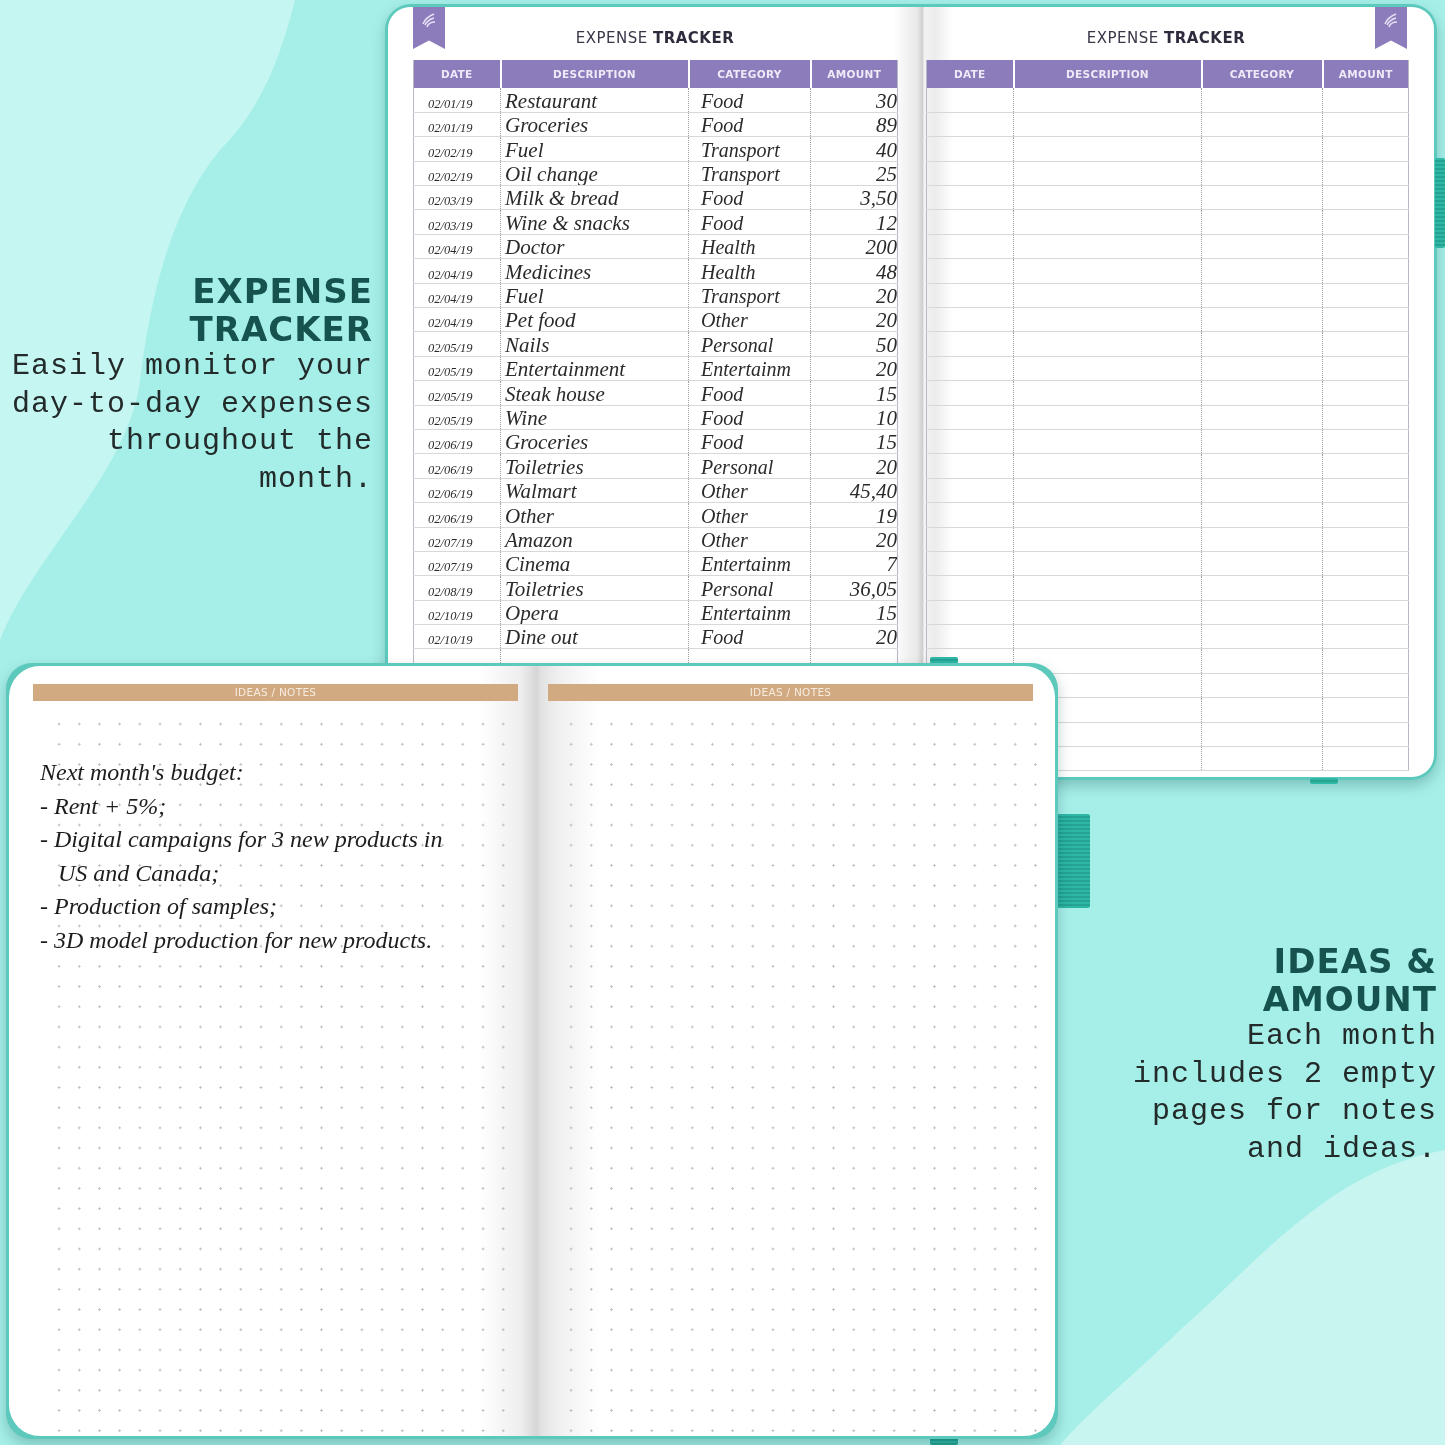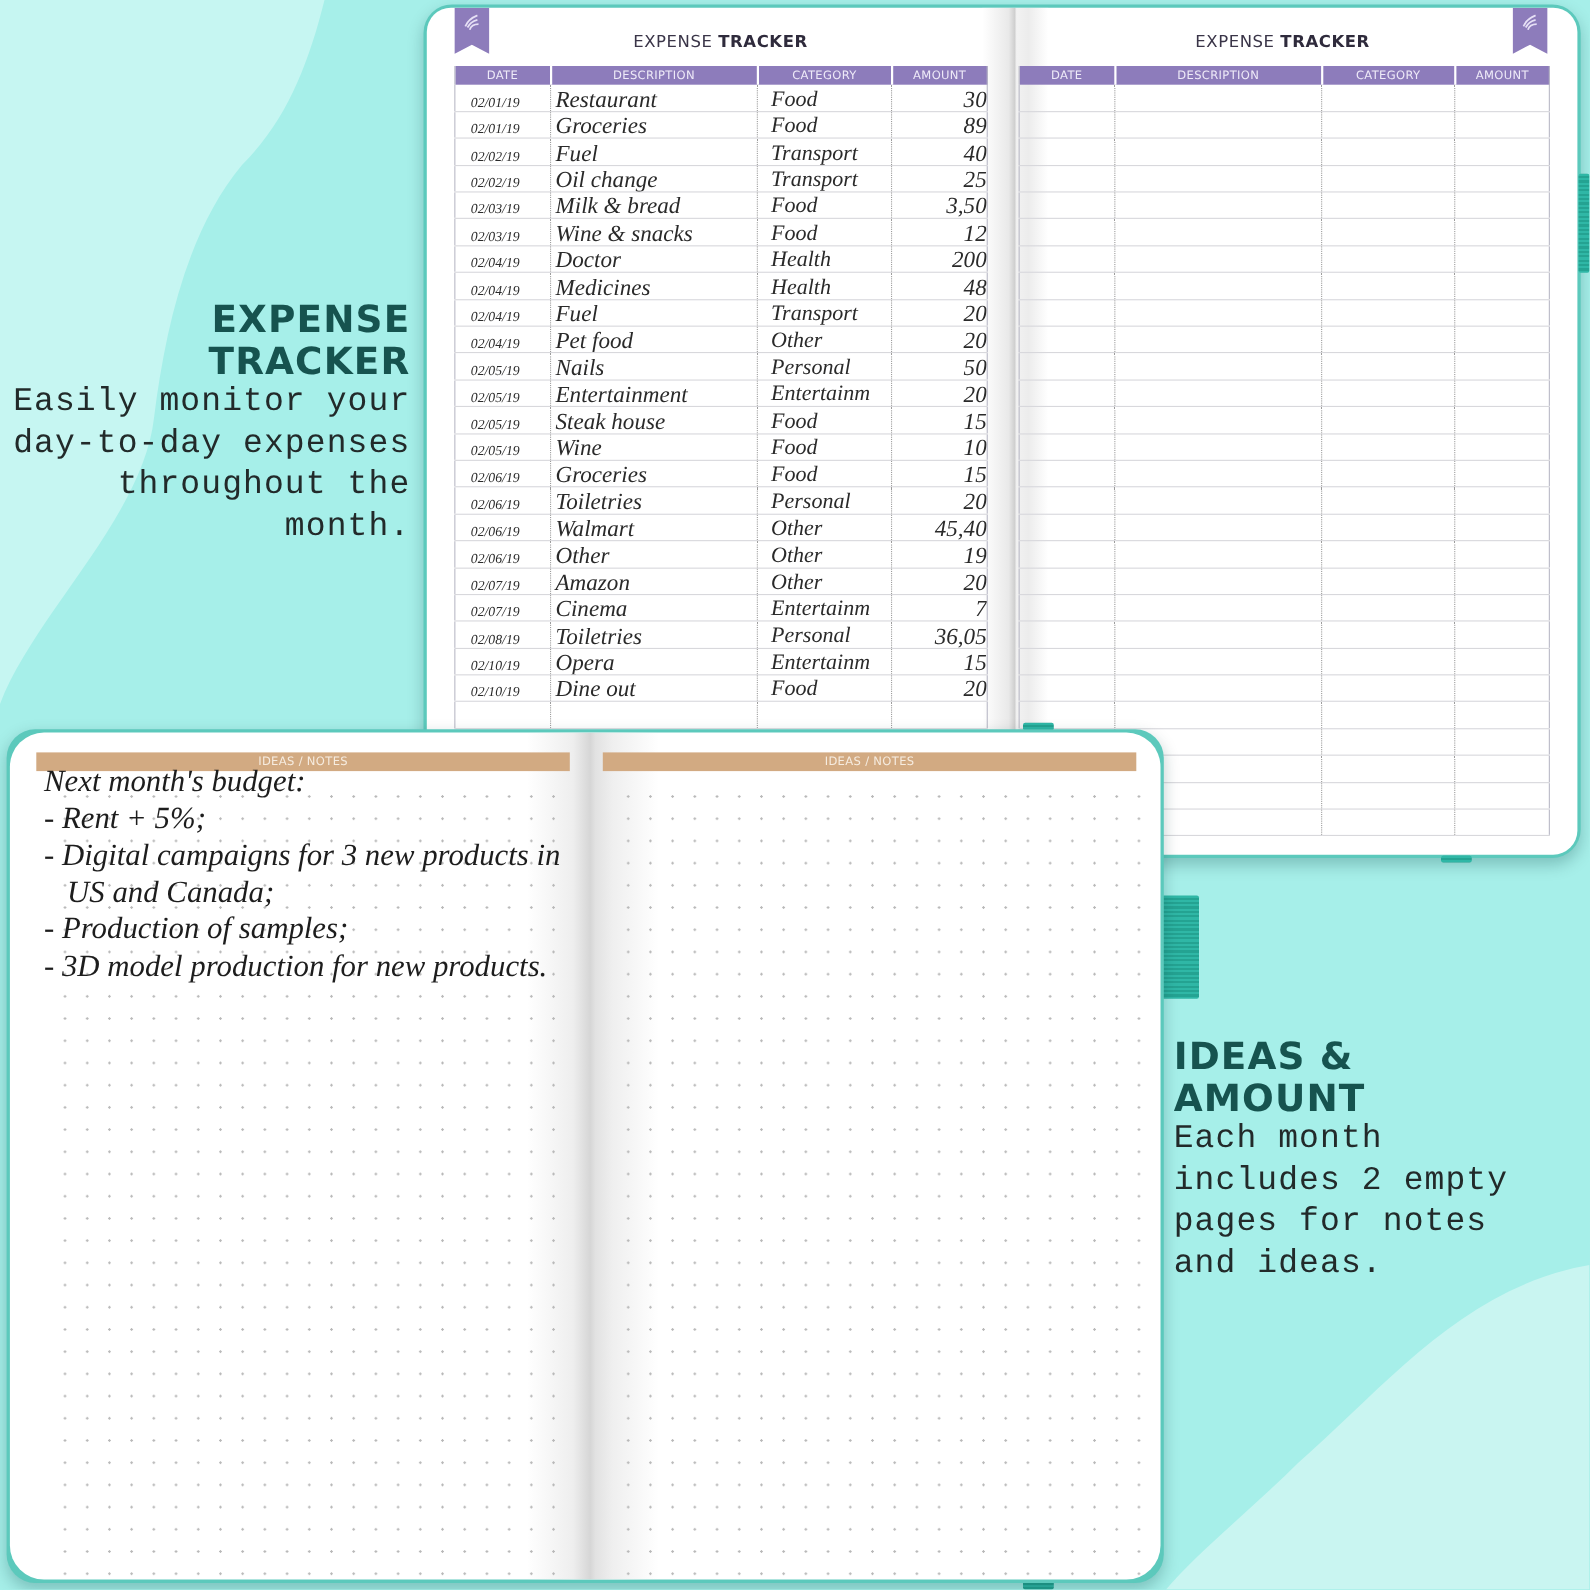--- a/index.html
+++ b/index.html
@@ -3,53 +3,53 @@
 <meta charset="utf-8">
 <style>
   *{box-sizing:border-box;margin:0;padding:0}
   html,body{width:1445px;height:1445px;overflow:hidden}
   body{position:relative;background:#a6efe9;font-family:"Liberation Sans",sans-serif}
   .bg-light{position:absolute;left:0;top:0;width:1445px;height:1445px}
   .caption{position:absolute;color:#1f2b2b}
   .caption h2{color:#16534f;font-family:"DejaVu Sans",sans-serif;font-weight:bold;font-size:34px;line-height:38px;letter-spacing:1px}
   .caption p{font-family:Liberation Mono, monospace;font-size:30px;line-height:37.5px;color:#222a2a;letter-spacing:1px}
   .cap-expense{left:0;top:272px;width:373px;text-align:right}
-  .cap-ideas{left:1067px;top:942px;width:370px;text-align:left}
+  .cap-ideas{left:1067px;top:942px;width:370px;text-align:right}
 
   
   .book{position:absolute;background:#5cc9bc;border-radius:26px;box-shadow:0 6px 14px rgba(0,60,60,.25)}
   .book .pages{position:absolute;background:#fff;overflow:hidden}
   .top-book{left:385px;top:4px;width:1052px;height:776px}
   .top-book .pages{left:3px;top:3px;right:3px;bottom:3px;border-radius:22px}
   .gutter-top{position:absolute;left:505px;top:0;width:60px;height:100%;
     background:linear-gradient(90deg,#fff 0%,#e9e9e9 40%,#cfcfcf 49%,#f2f2f2 52%,#ececec 70%,#fff 100%)}
   .bottom-book{left:6px;top:663px;width:1052px;height:776px}
   .bottom-book .pages{left:3px;top:3px;right:3px;bottom:3px;border-radius:31px}
   .gutter-bot{position:absolute;left:470px;top:0;width:120px;height:100%;
     background:linear-gradient(90deg,rgba(255,255,255,0) 0%,#eeeeee 35%,#d6d6d6 48%,#e2e2e2 52%,#efefef 65%,rgba(255,255,255,0) 100%)}
 
   .bookmark{position:absolute;width:32px;height:42px;background:#8d7cbb;
     clip-path:polygon(0 0,100% 0,100% 100%,50% 80%,0 100%)}
   .bookmark svg{position:absolute;left:7px;top:6px}
   .tracker-title{position:absolute;font-family:"DejaVu Sans",sans-serif;font-size:15px;color:#3a3548;letter-spacing:.5px;text-align:center}
   .tracker-title b{font-weight:bold;color:#2f2b3c}
 
   table.exp{position:absolute;border-collapse:collapse;table-layout:fixed;border-left:1.5px solid #b9b9c6;border-right:1.5px solid #b9b9c6}
-  table.exp th{background:#8d7cbb;color:#eeeaf8;font-family:"DejaVu Sans",sans-serif;font-weight:normal;font-size:10.5px;height:17px;letter-spacing:.3px;border-right:2px solid #fff}
+  table.exp th{background:#8d7cbb;color:#eeeaf8;font-family:"DejaVu Sans",sans-serif;font-weight:bold;font-size:10.5px;height:28px;letter-spacing:.3px;border-right:2px solid #fff}
   table.exp th:last-child{border-right:none}
   table.exp td{height:24.4px;border-bottom:1.5px solid #d8d8dc;border-right:1.5px dotted #9c9c9c;padding:0 0 0 4px;vertical-align:bottom;white-space:nowrap;overflow:hidden;color:#2a2a2a;font-family:"Liberation Serif",serif;font-style:italic}
   table.exp td:last-child{border-right:none}
   td.d{font-size:12.5px;padding-left:14px !important;color:#3a3a3a}
   td.ds{font-size:21px;line-height:22px}
   td.c{font-size:20px;line-height:22px;padding-left:12px !important}
   td.a{font-size:21px;line-height:22px;text-align:right}
 
   .notes-bar{position:absolute;height:17px;background:#d2aa82;color:#f6ece0;font-family:"DejaVu Sans",sans-serif;font-size:10.5px;text-align:center;line-height:17px;letter-spacing:.3px}
   .dots{position:absolute;background-image:radial-gradient(circle,#b9b9b9 0.9px,transparent 1.3px);background-size:20.2px 20.2px}
-  .notes-text{position:absolute;left:40px;top:694px;font-family:"Liberation Serif",serif;font-style:italic;font-size:28px;line-height:33.5px;color:#1d1d1d}
+  .notes-text{position:absolute;left:40px;top:756px;font-family:"Liberation Serif",serif;font-style:italic;font-size:24px;line-height:33.5px;color:#1d1d1d}
   .notes-text div{white-space:nowrap}
 
   .elastic{position:absolute;background:repeating-linear-gradient(180deg,#2fb7a6 0 2px,#24a392 2px 4px);border-radius:2px}
 </style>
 </head>
 <body>
 
 <svg class="bg-light" viewBox="0 0 1445 1445">
   <path d="M0 0 H295 C280 60 260 110 220 150 C170 210 150 300 140 380 C130 470 30 560 0 640 Z" fill="#c6f6f2"></path>
   <path d="M1445 1150 C1330 1170 1260 1260 1180 1330 C1140 1370 1090 1410 1060 1445 H1445 Z" fill="#c9f5f1"></path>

